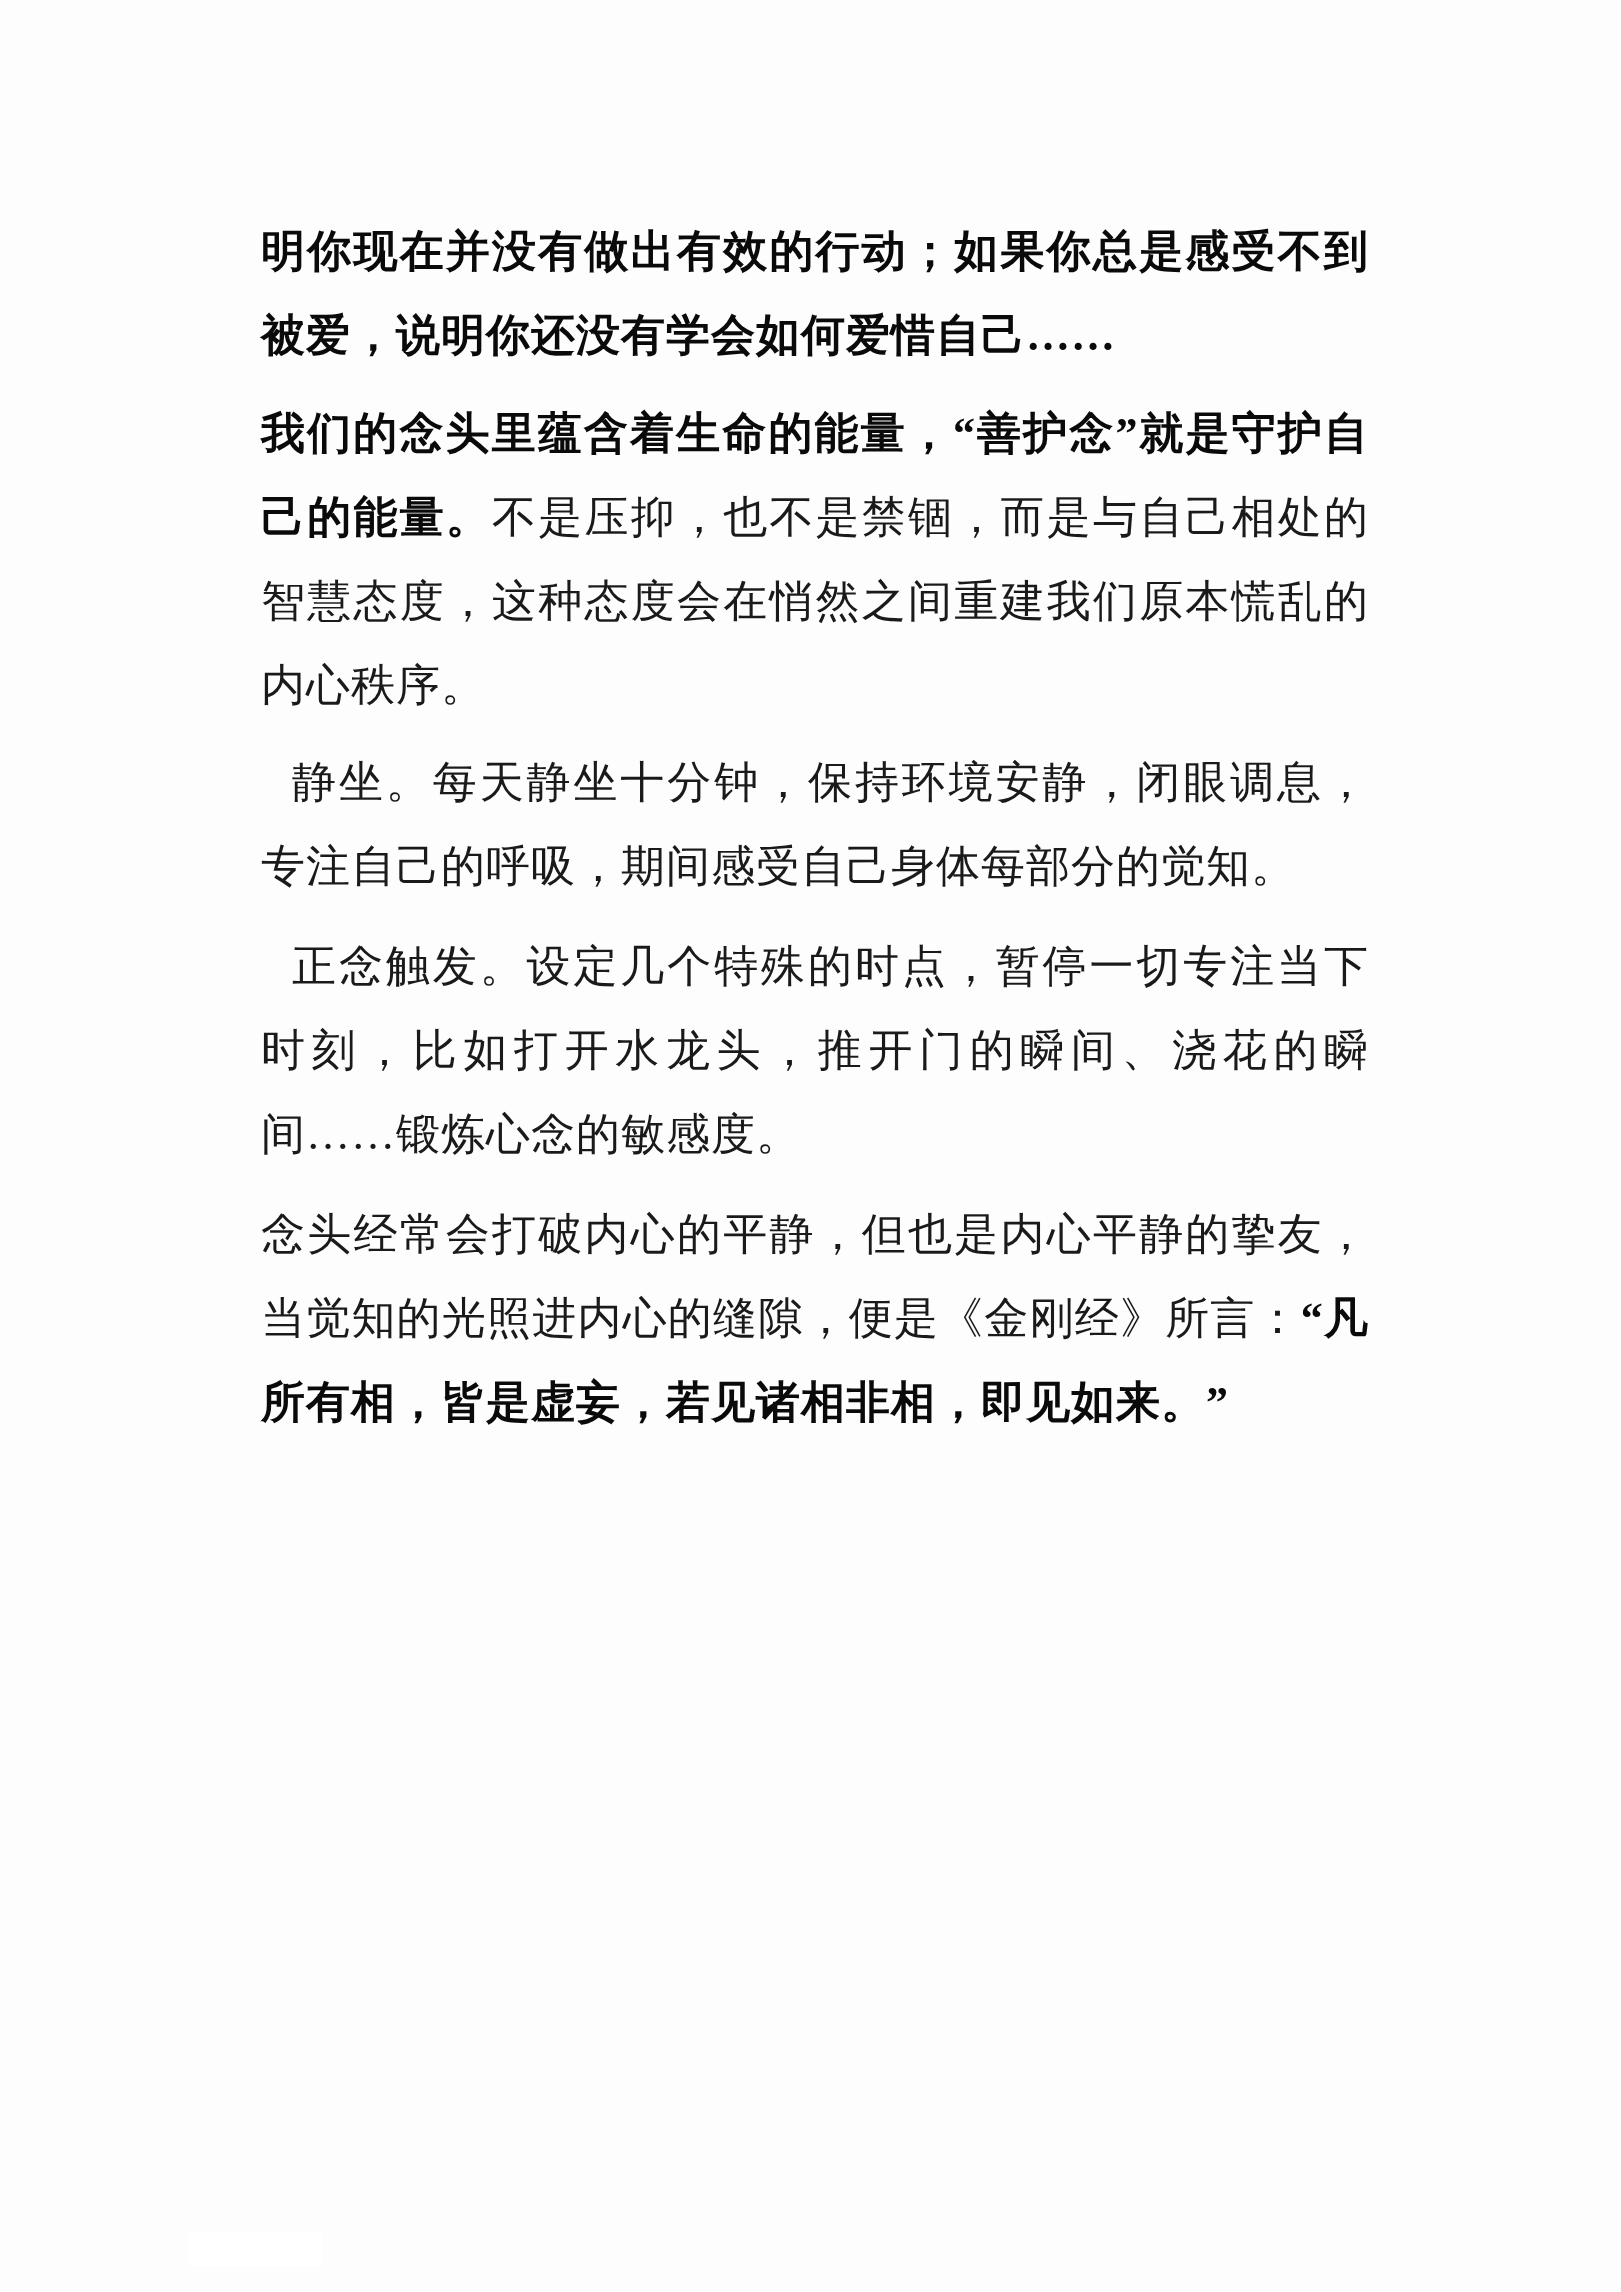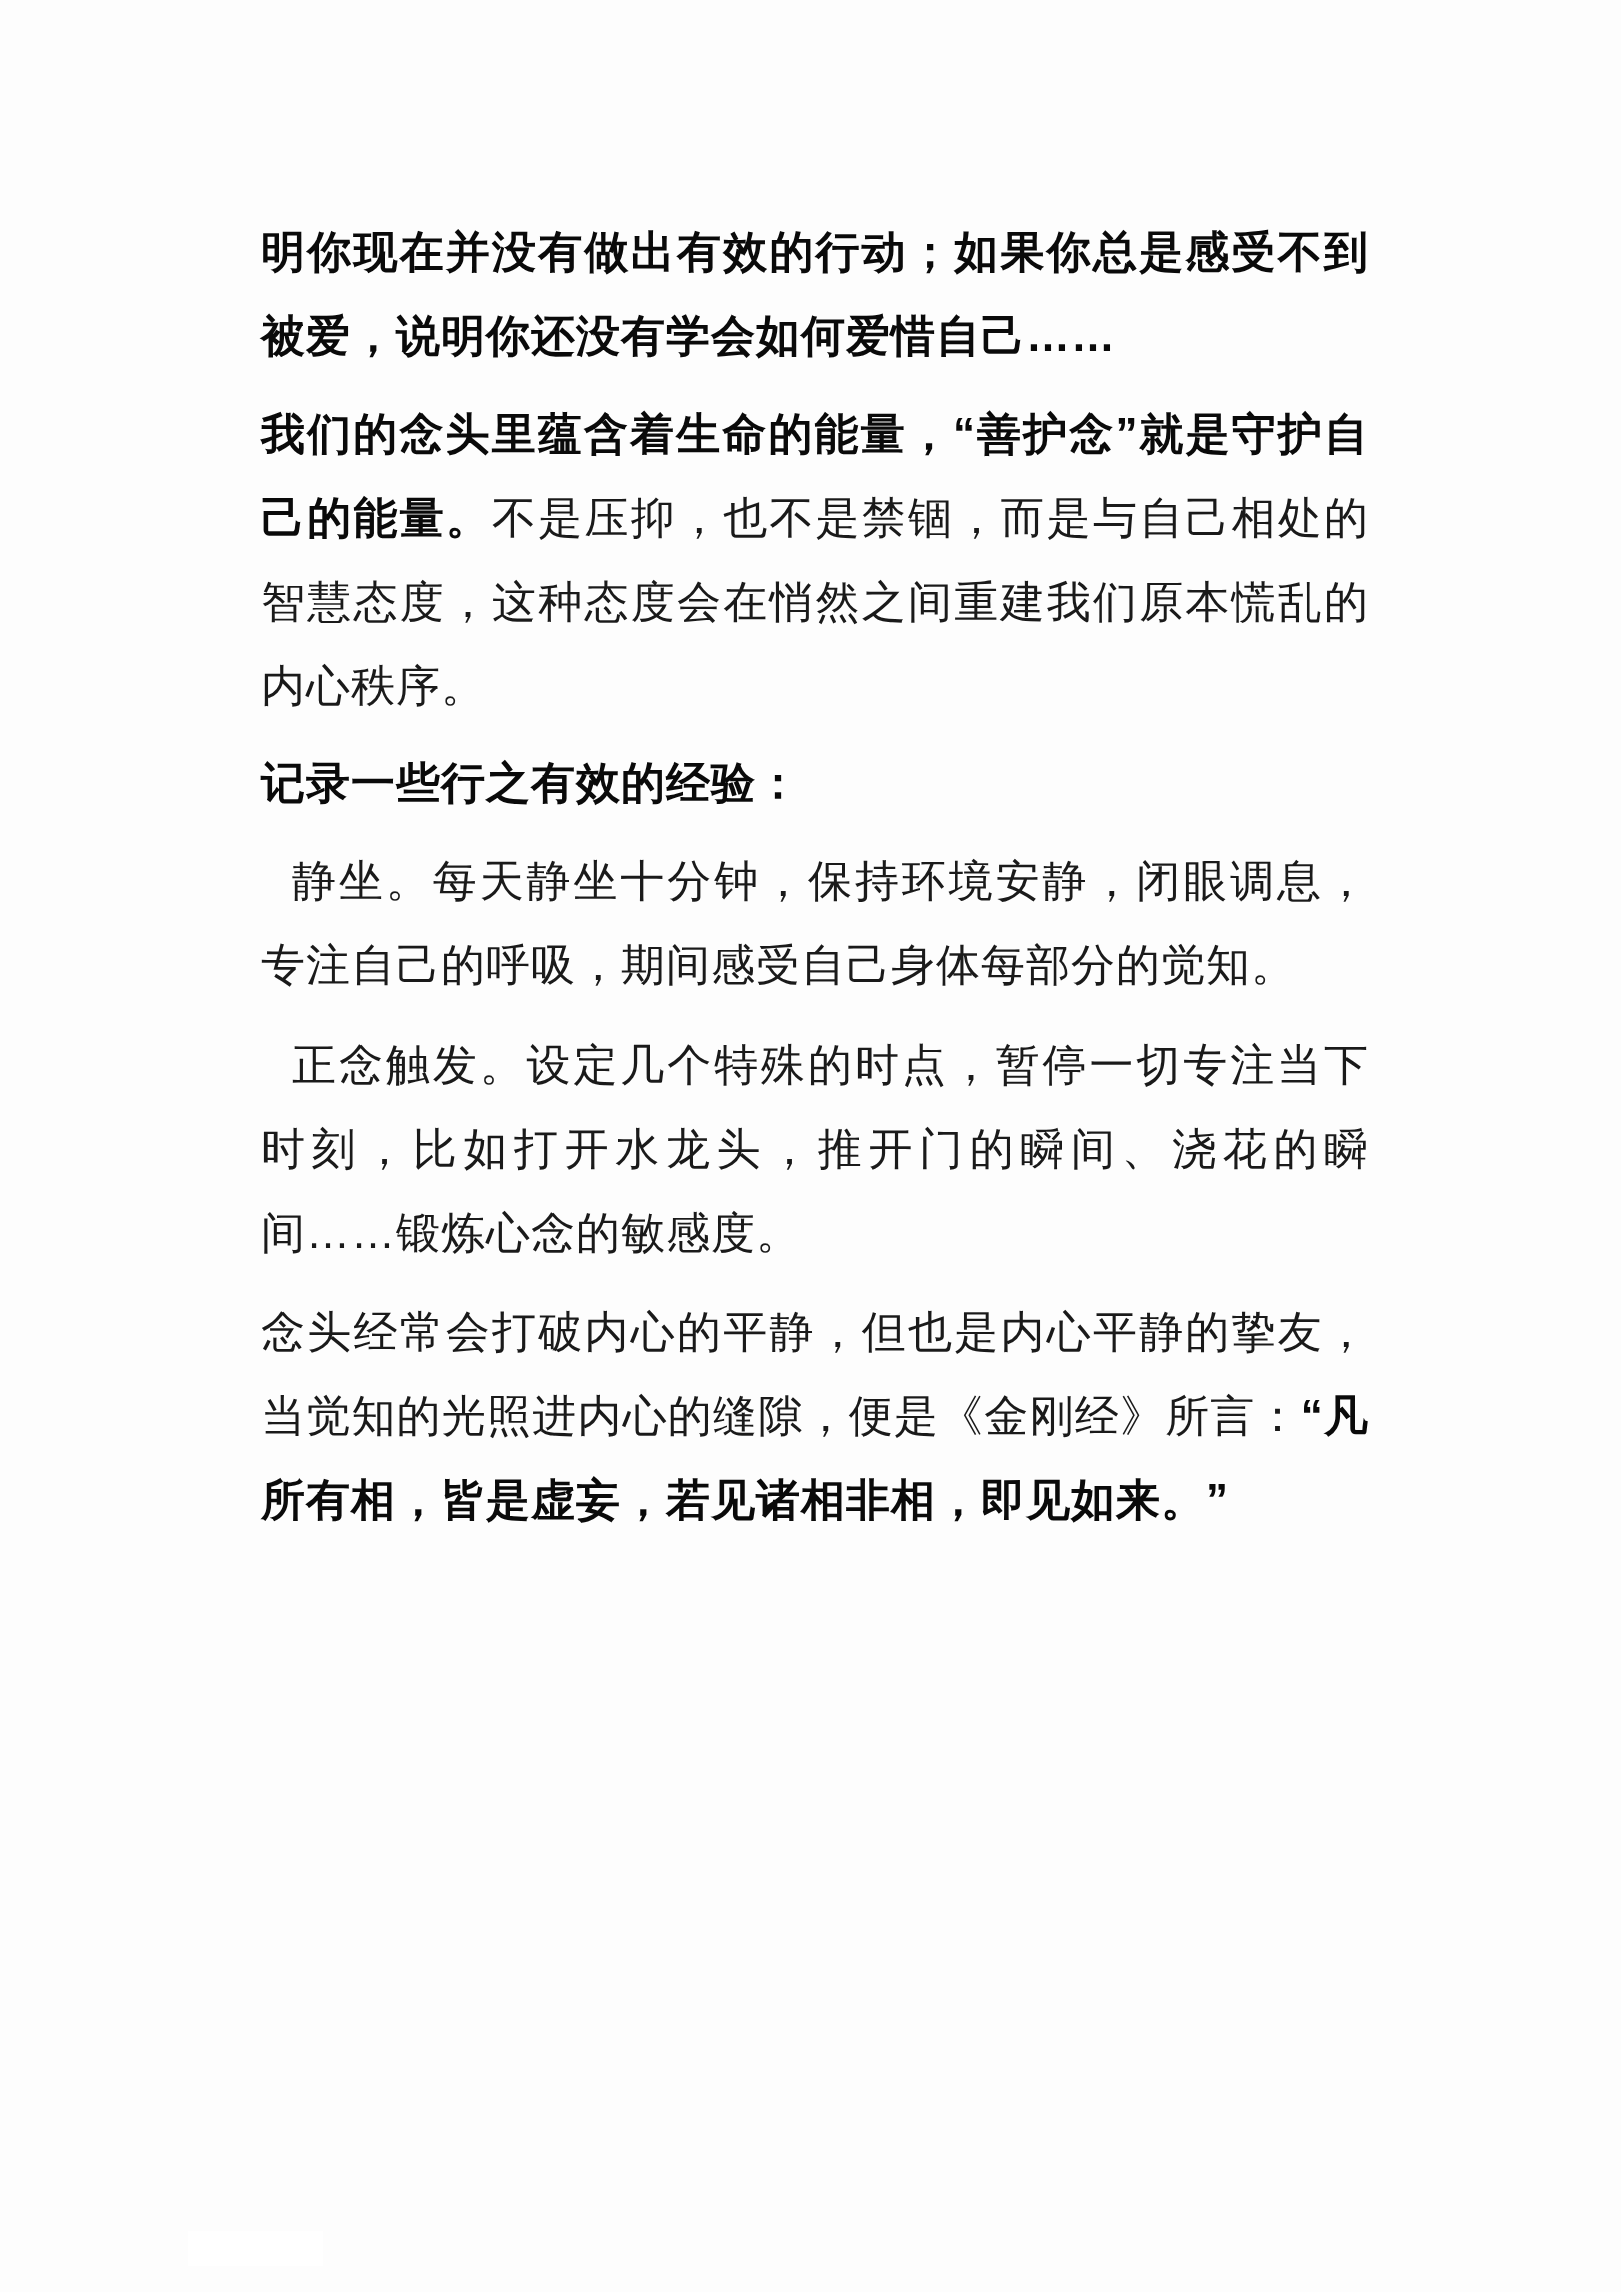--- a/index.html
+++ b/index.html
@@ -13,21 +13,21 @@
       height: 2293px;
       background: #fdfdfd;
       overflow: hidden;
     }
     .content {
       position: absolute;
       left: 261px;
       top: 210px;
       width: 1108px;
       color: #1a1a1a;
-      font-family: Liberation Sans, sans-serif;
+      font-family: Liberation Serif, serif;
       font-size: 44px;
       line-height: 84px;
       letter-spacing: 1px;
     }
     .para {
       margin: 0 0 13.7px 0;
       text-align: justify;
       word-break: break-all;
     }
     .para.indent {
@@ -58,23 +58,20 @@
 
     <p class="para">
       <span class="b">明你现在并没有做出有效的行动；如果你总是感受不到被爱，说明你还没有学会如何爱惜自己……</span>
     </p>
 
 
     <p class="para">
       <span class="b">我们的念头里蕴含着生命的能量，“善护念”就是守护自己的能量。</span><span class="r">不是压抑，也不是禁锢，而是与自己相处的智慧态度，这种态度会在悄然之间重建我们原本慌乱的内心秩序。</span>
     </p>
 
-    <p class="para">
-      <span class="b">记录一些行之有效的经验：</span>
-    </p>
 
     <p class="para indent">
       <span class="r">静坐。每天静坐十分钟，保持环境安静，闭眼调息，专注自己的呼吸，期间感受自己身体每部分的觉知。</span>
     </p>
 
     <p class="para indent">
       <span class="r">正念触发。设定几个特殊的时点，暂停一切专注当下时刻，比如打开水龙头，推开门的瞬间、浇花的瞬间……锻炼心念的敏感度。</span>
     </p>
 
 

